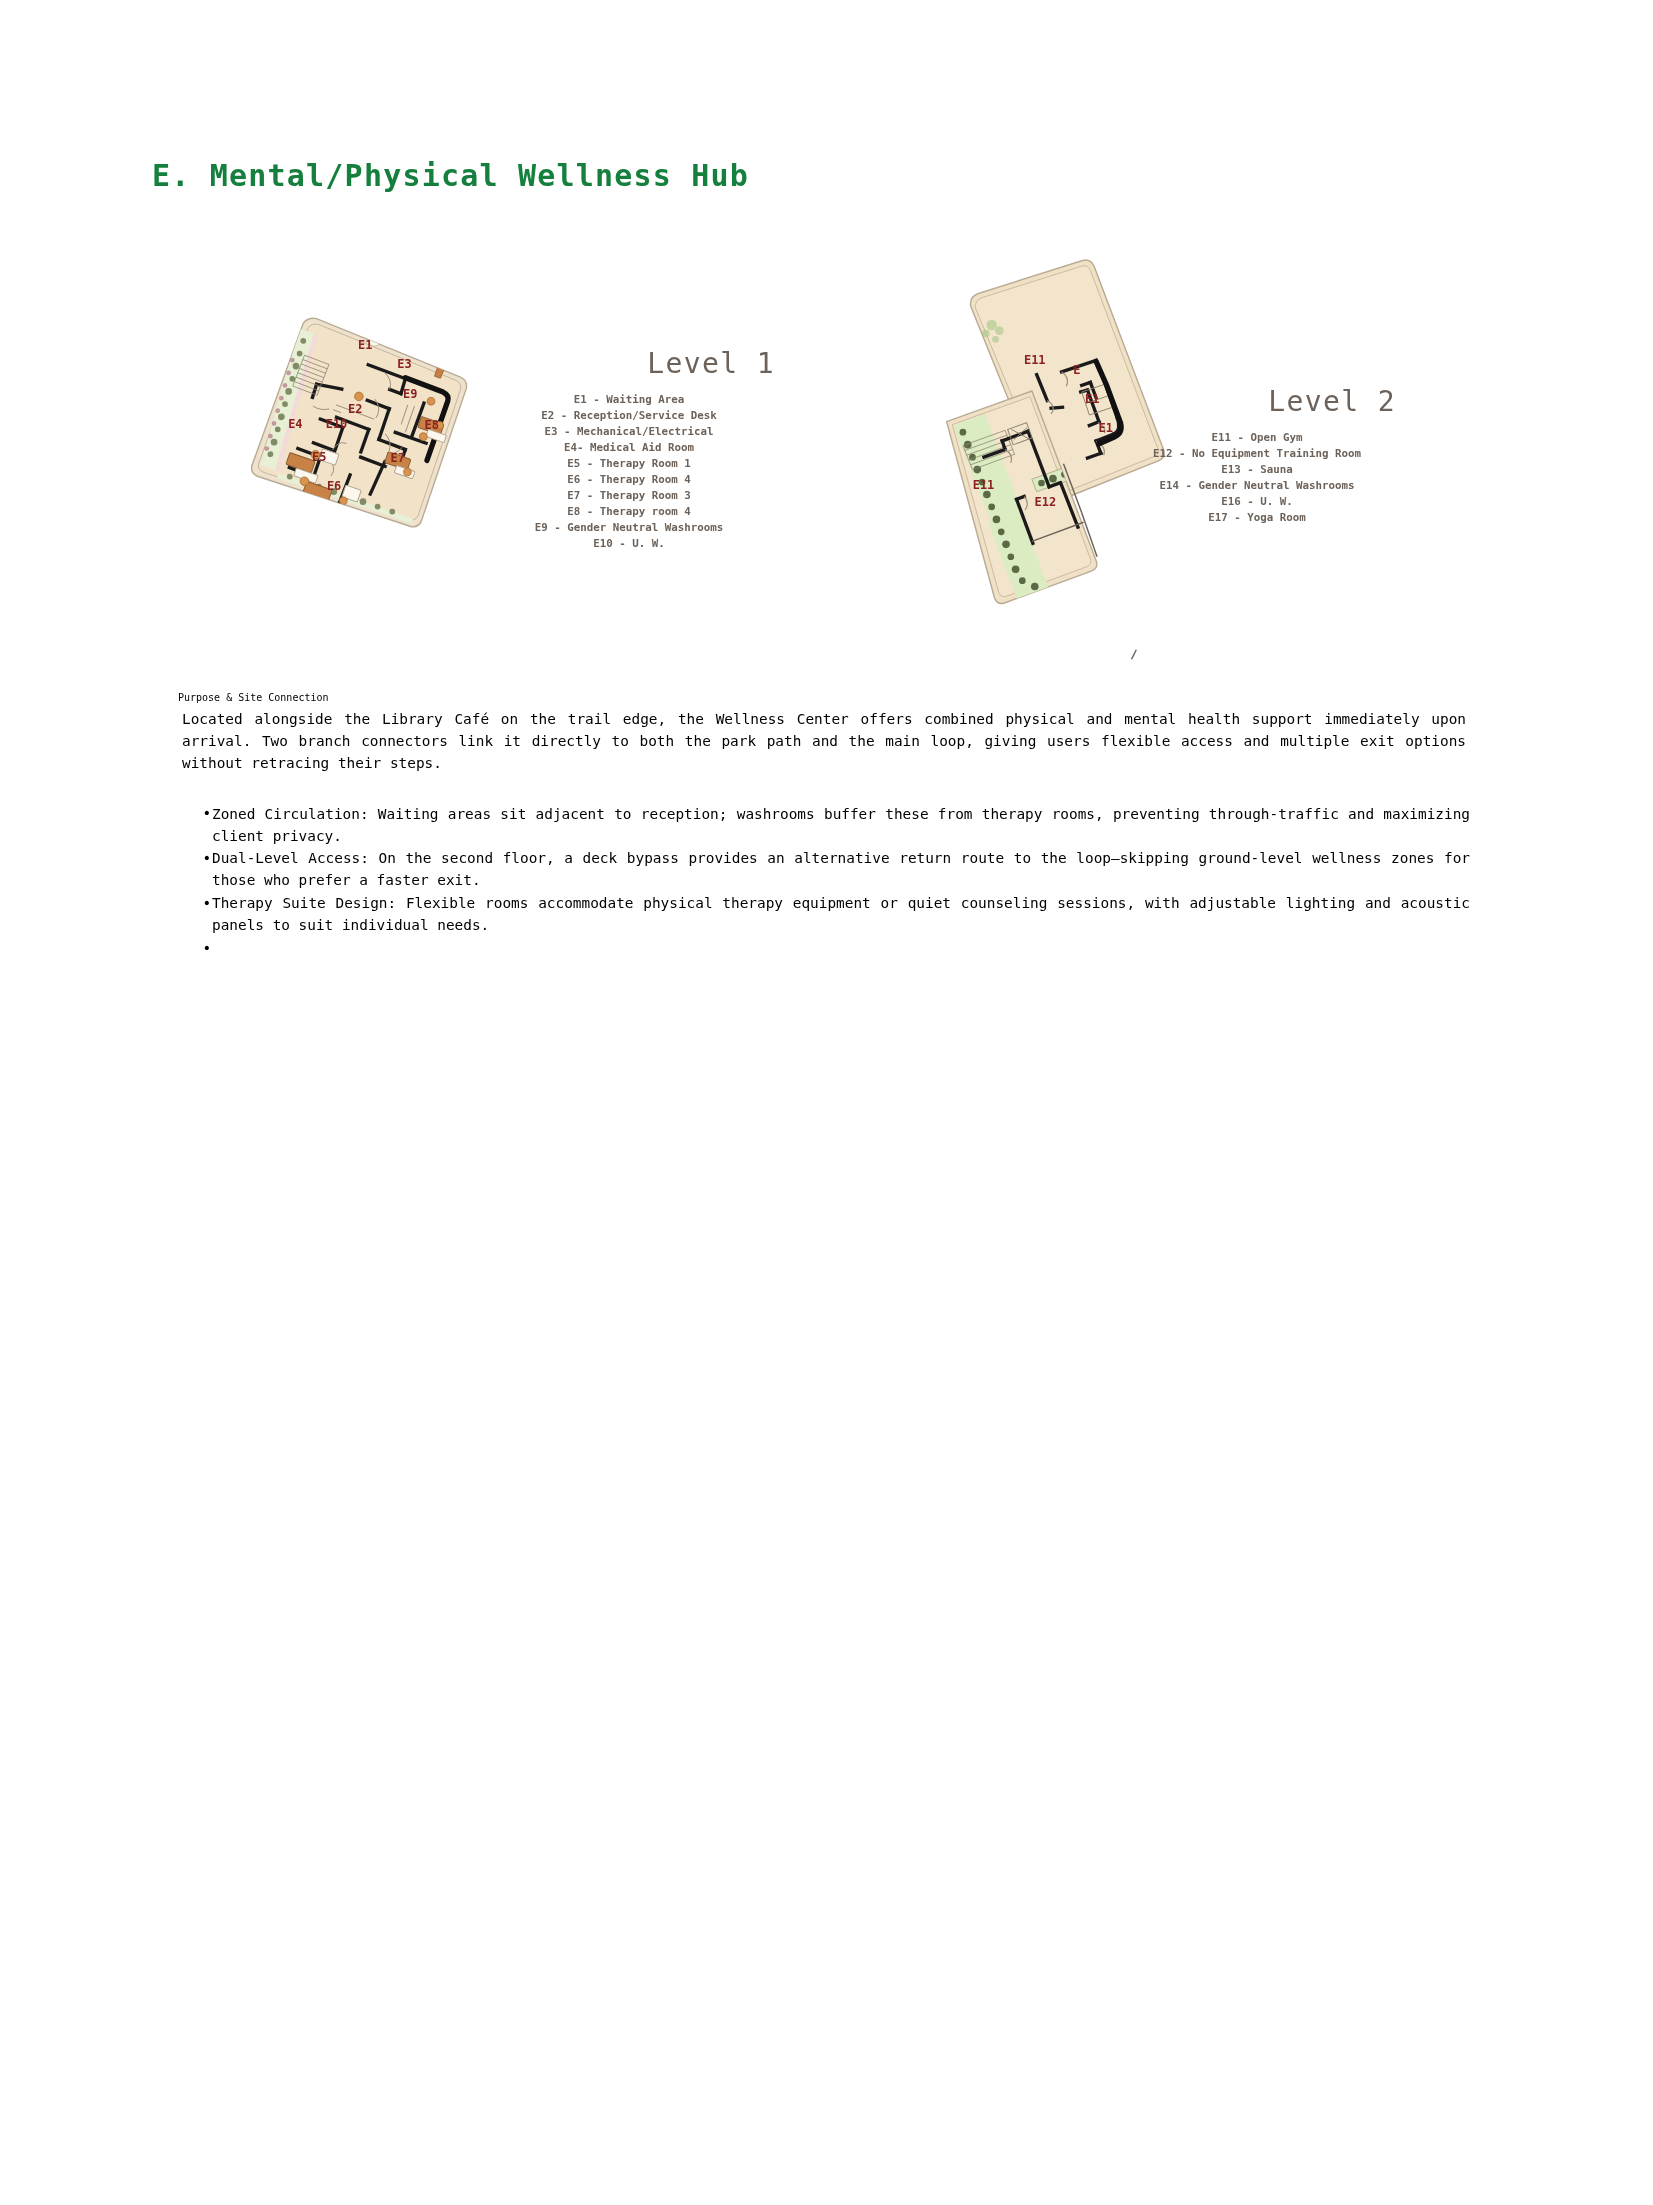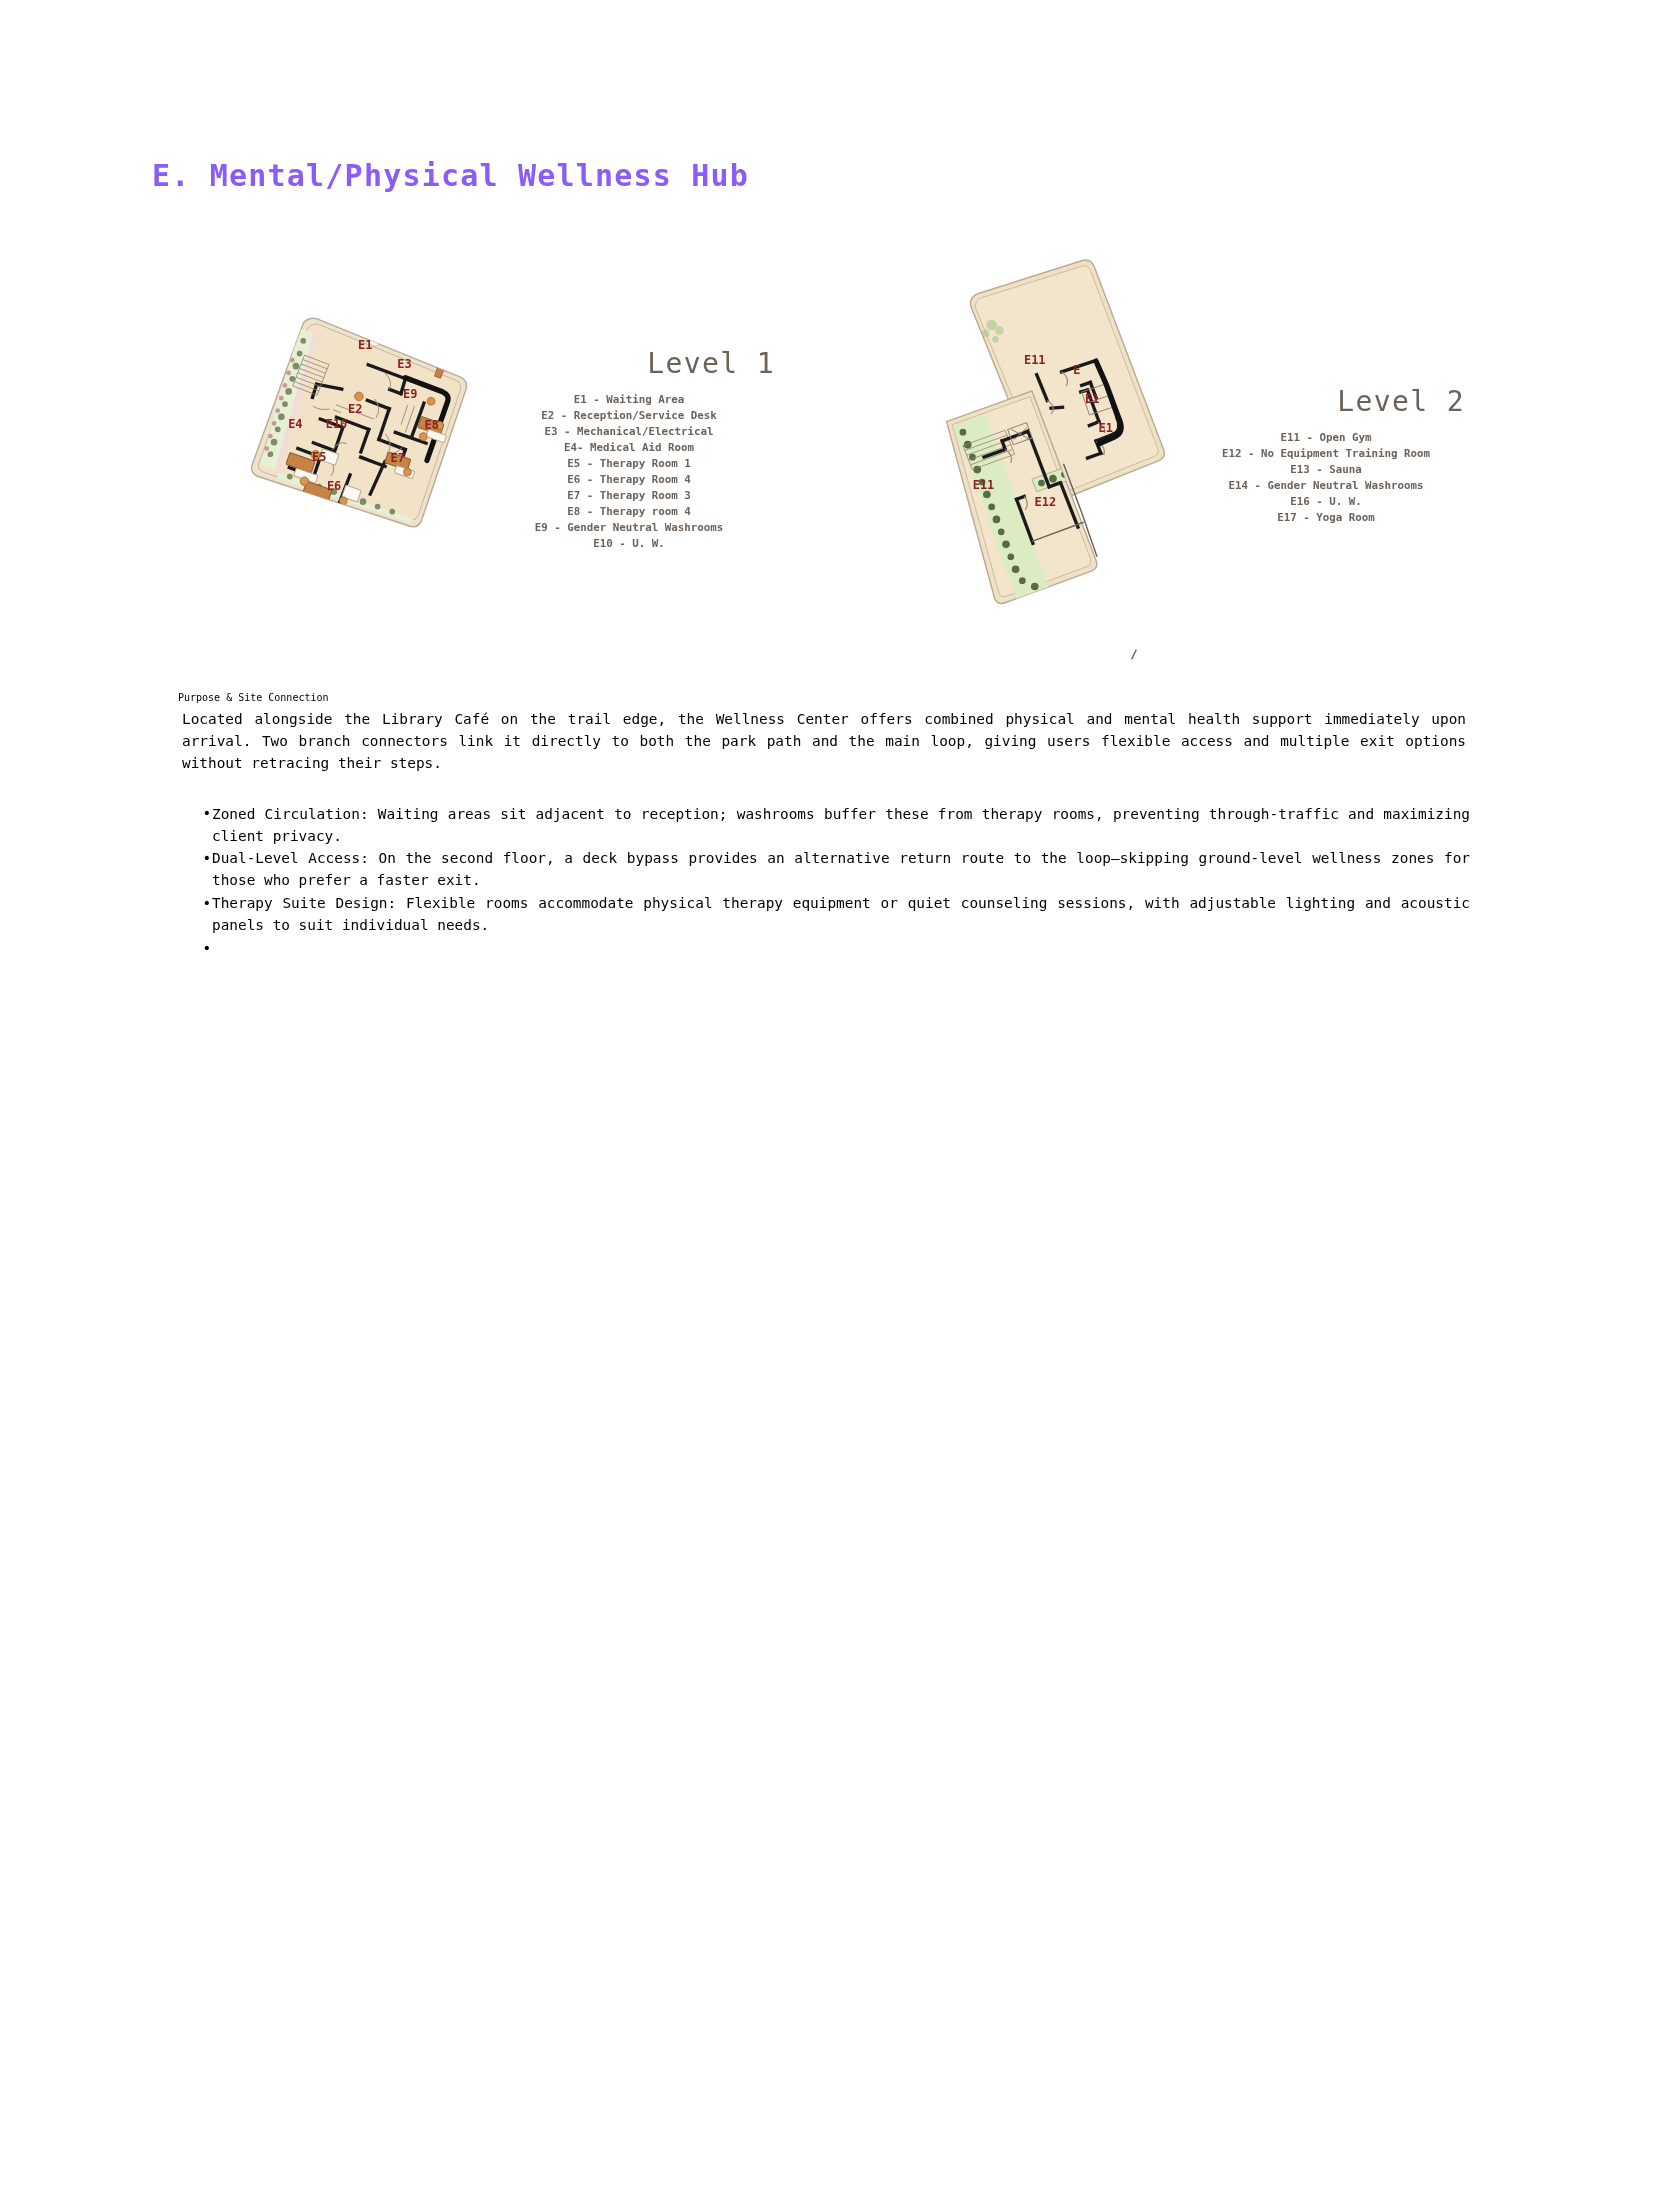--- a/index.html
+++ b/index.html
@@ -18,21 +18,21 @@
 
   
   .page-title {
     position: absolute;
     left: 152px;
     top: 158px;
     font-family: "DejaVu Sans Mono", "Liberation Mono", monospace;
     font-size: 30px;
     font-weight: 700;
     letter-spacing: 1.2px;
-    color: #8b5cf6;
+    color: #15803d;
     white-space: nowrap;
   }
 
   
   .level-block { position: absolute; }
   .level-title {
     font-family: "DejaVu Sans Mono", "Liberation Mono", monospace;
     font-size: 28px;
     color: #6d6259;
     letter-spacing: 1.4px;
@@ -48,21 +48,21 @@
   .legend-list li {
     font-family: "DejaVu Sans Mono", "Liberation Mono", monospace;
     font-size: 10.8px;
     font-weight: 700;
     color: #6d6259;
     line-height: 1.48;
     white-space: nowrap;
   }
 
   #level1-block { left: 483px; top: 347px; width: 292px; }
-  #level2-block { left: 1187px; top: 385px; width: 278px; }
+  #level2-block { left: 1118px; top: 385px; width: 278px; }
 
   
   .plan-wrap { position: absolute; }
   .plan-wrap svg { display: block; overflow: visible; }
 
   #plan-level1 { left: 225px; top: 306px; width: 268px; height: 268px; }
   #plan-level2 { left: 938px; top: 254px; width: 297px; height: 412px; }
 
   
   .body-copy {

